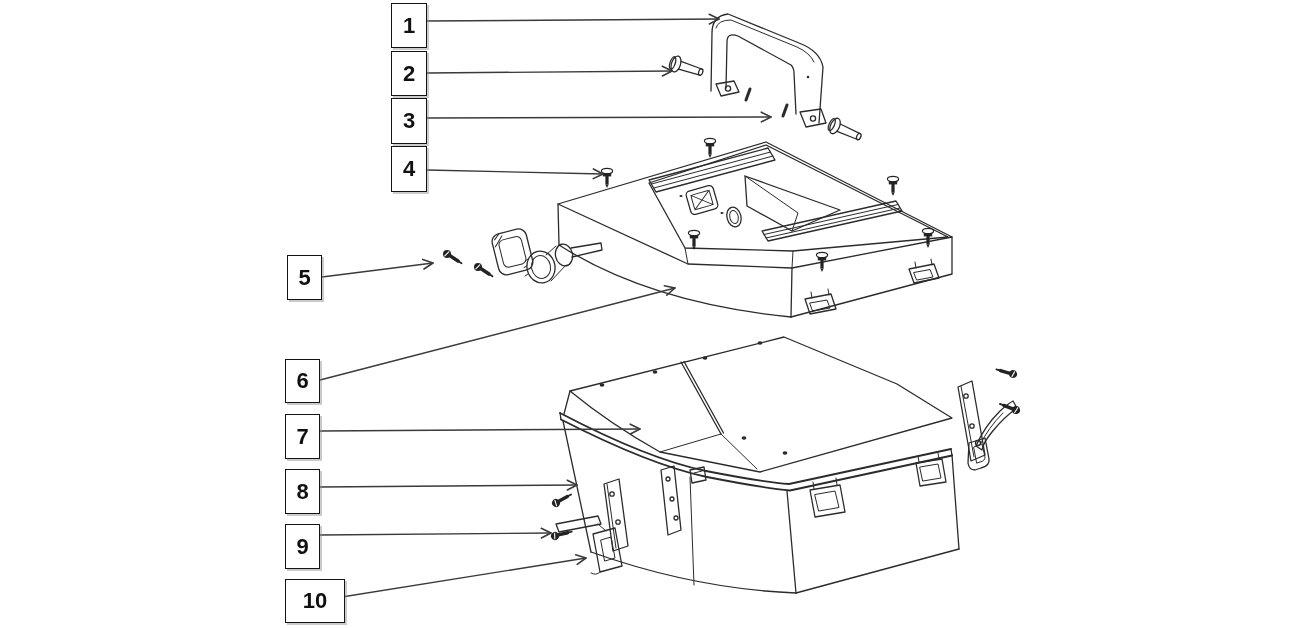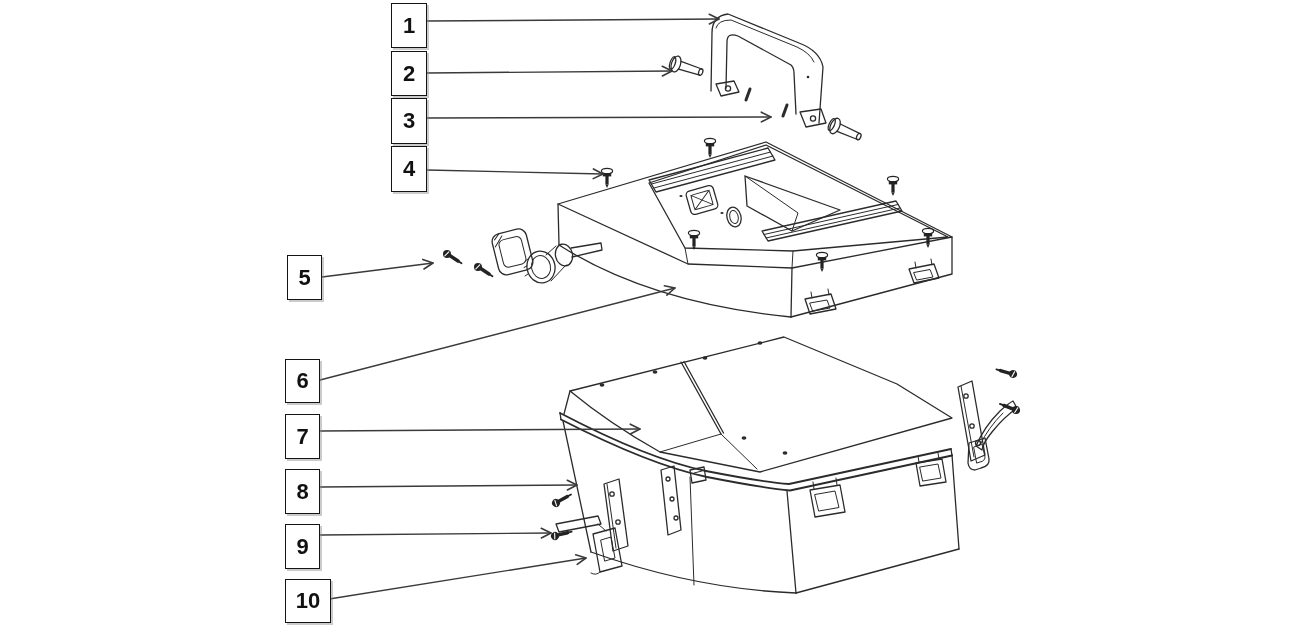--- a/index.html
+++ b/index.html
@@ -13,21 +13,21 @@
   
   .c1{left:391px;top:3px;width:36px;}
   .c2{left:391px;top:51px;width:36px;}
   .c3{left:391px;top:98px;width:36px;height:46px;}
   .c4{left:391px;top:146px;width:36px;height:46px;}
   .c5{left:287px;top:255px;}
   .c6{left:285px;top:359px;height:44px;}
   .c7{left:285px;top:414px;}
   .c8{left:285px;top:469px;}
   .c9{left:285px;top:524px;}
-  .c10{left:285px;top:579px;width:46px;height:44px;}
+  .c10{left:285px;top:579px;width:60px;height:44px;}
 </style>
 </head>
 <body>
 
 <div class="stage">
 
 <svg class="art" width="1302" height="628" viewBox="0 0 1302 628" fill="none" stroke="#2b2b2b" stroke-width="1.3" stroke-linecap="round" stroke-linejoin="round">
   <defs>
     <marker id="arr" viewBox="0 0 13 13" refX="11" refY="6.5" markerWidth="14" markerHeight="14" orient="auto" markerUnits="userSpaceOnUse">
       <path d="M2,2 L11,6.5 L2,11" fill="none" stroke="#3a3a3a" stroke-width="1.5"></path>

